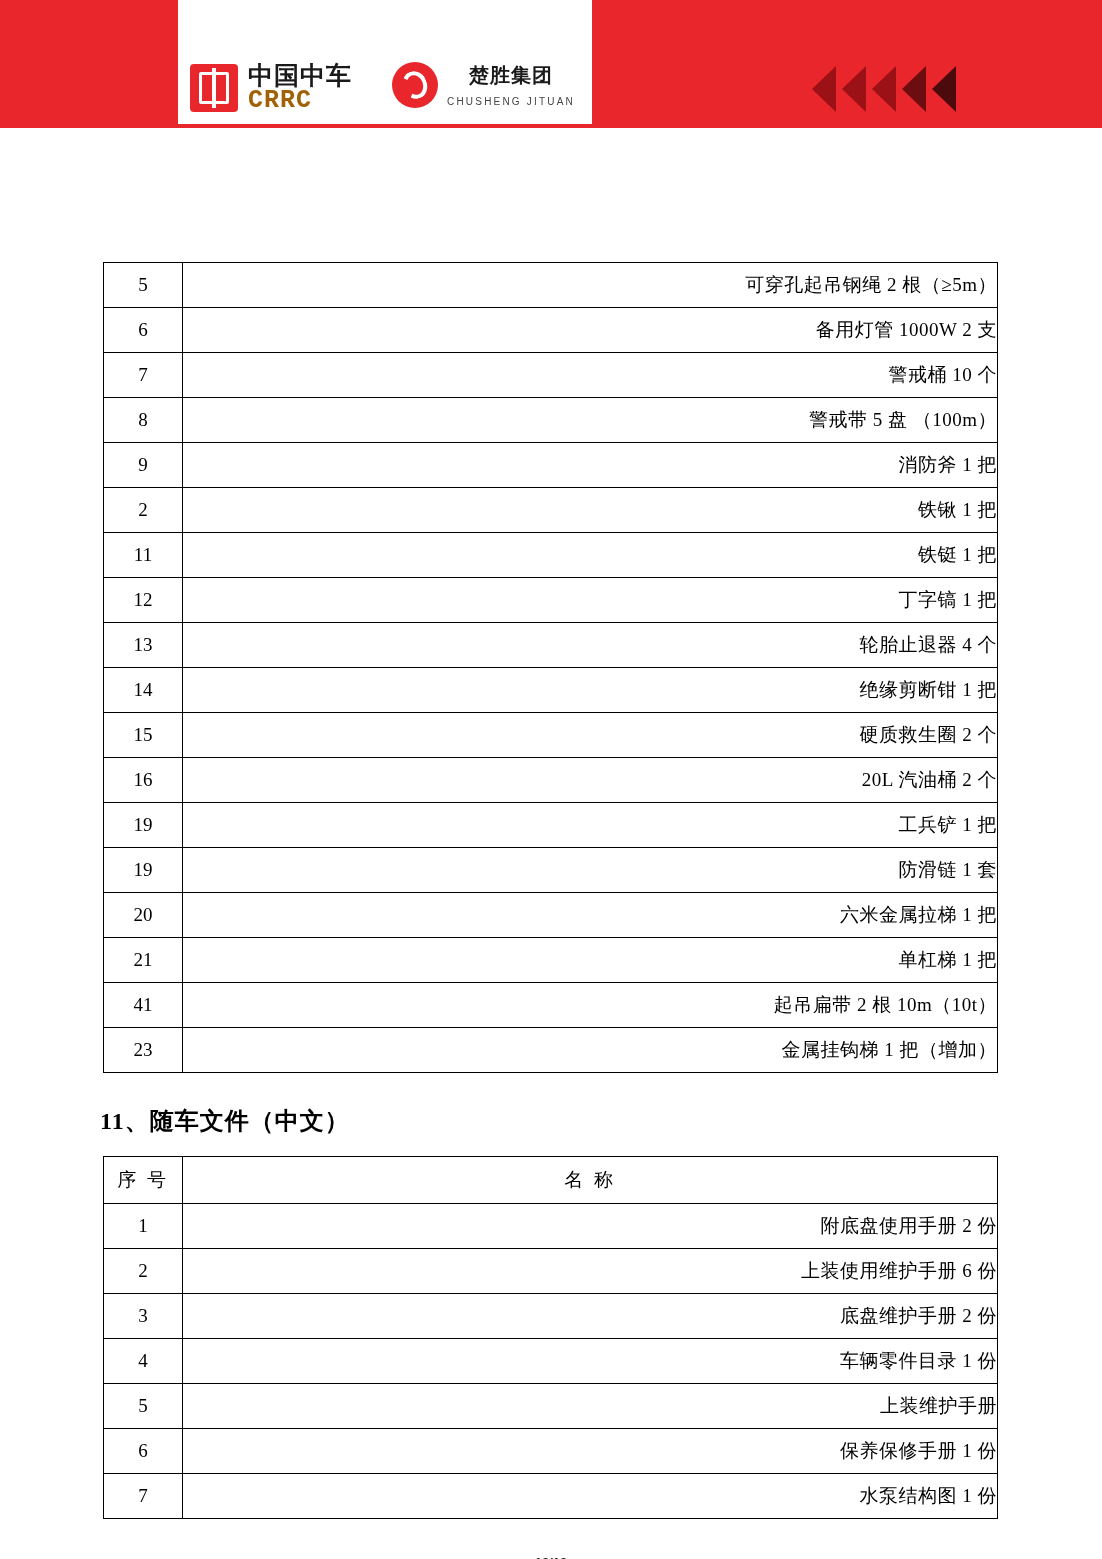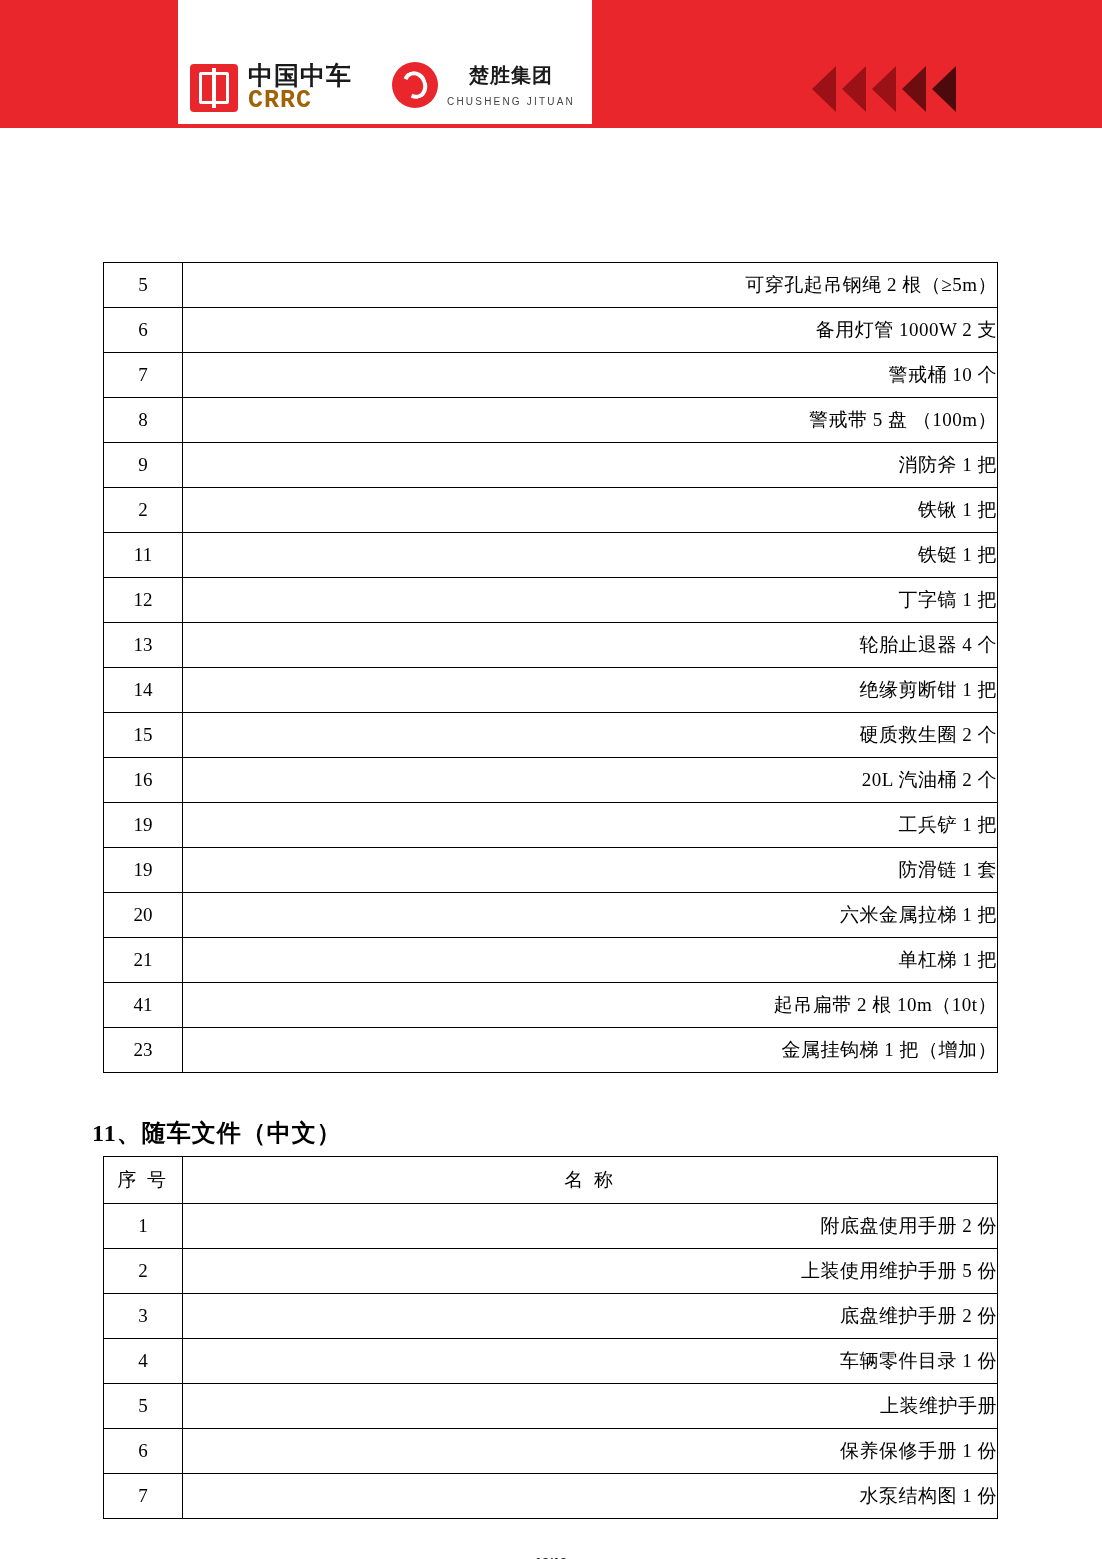--- a/index.html
+++ b/index.html
@@ -200,27 +200,26 @@
   
   .table1-wrap {
     position: absolute;
     left: 103px;
     top: 134px;
   }
 
   
   .section-title {
     position: absolute;
-    left: 92px;
+    left: 100px;
     top: 977px;
     font-size: 24px;
     font-weight: bold;
     letter-spacing: 1px;
     font-family: "Liberation Serif", serif;
-    margin-top: 12px;
   }
 
   
   .table2-wrap {
     position: absolute;
     left: 103px;
     top: 1028px;
   }
 
   .footer {
@@ -368,21 +367,21 @@
           <th class="hd">名 称</th>
         </tr>
       </thead>
       <tbody id="documents-body">
           <tr>
             <td class="no">1</td>
             <td class="name">附底盘使用手册 2 份</td>
           </tr>
           <tr>
             <td class="no">2</td>
-            <td class="name">上装使用维护手册 5 份</td>
+            <td class="name">上装使用维护手册 6 份</td>
           </tr>
           <tr>
             <td class="no">3</td>
             <td class="name">底盘维护手册 2 份</td>
           </tr>
           <tr>
             <td class="no">4</td>
             <td class="name">车辆零件目录 1 份</td>
           </tr>
           <tr>

